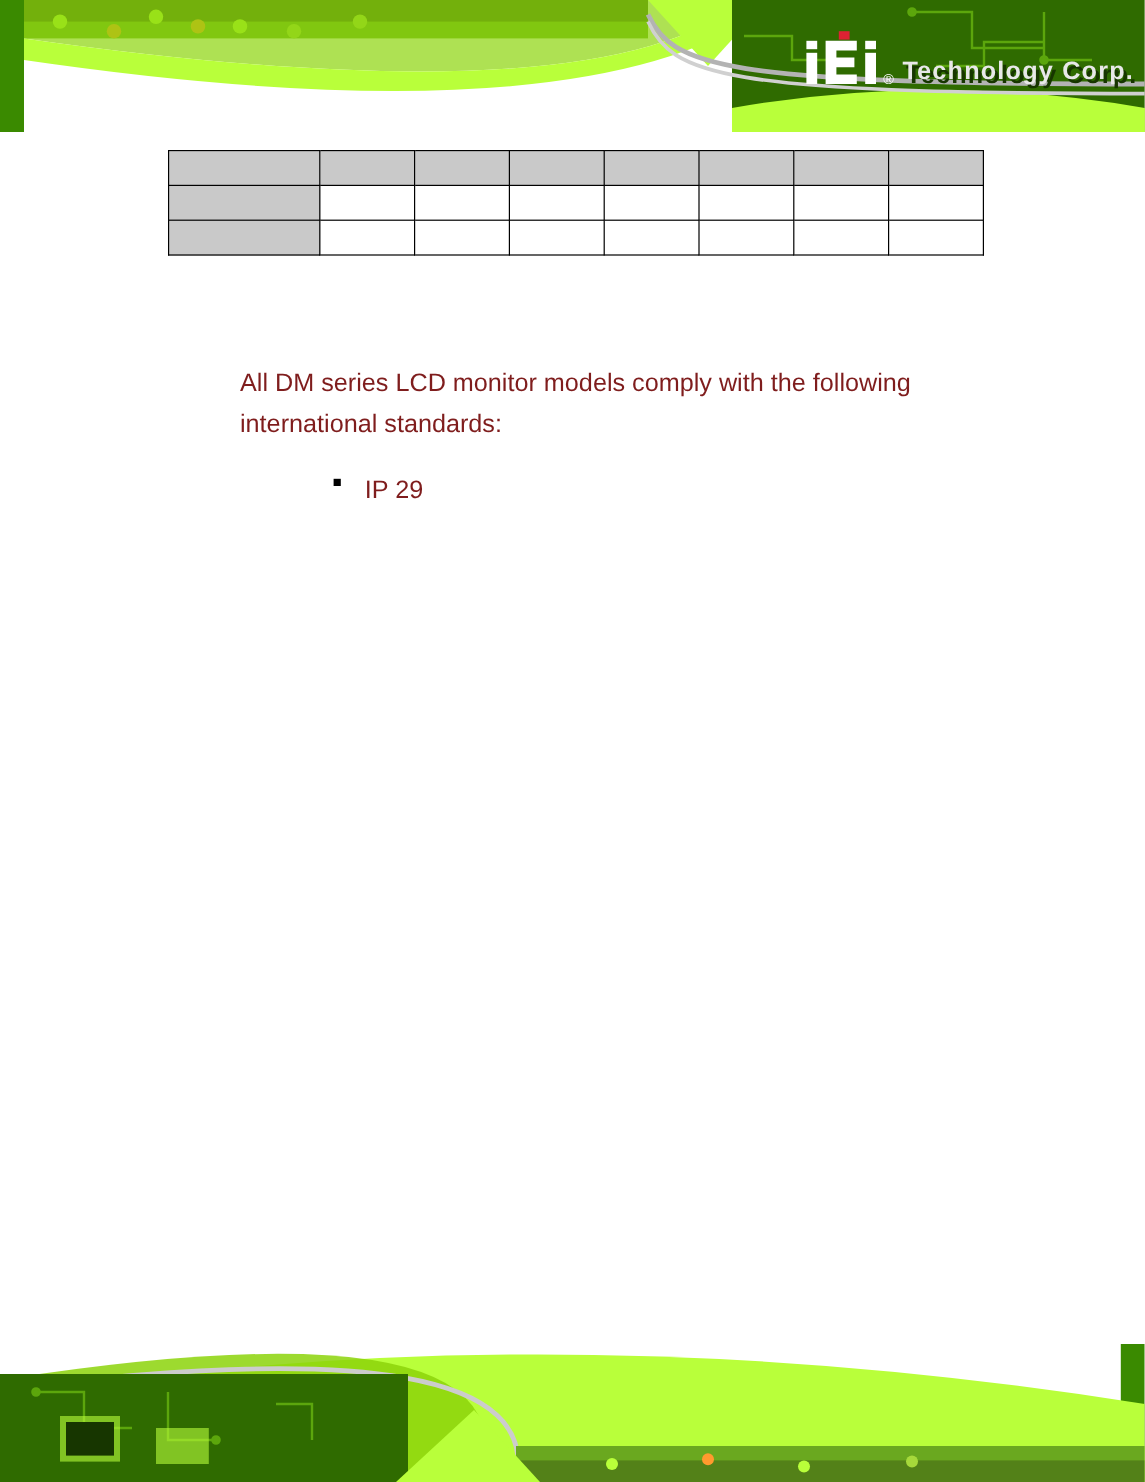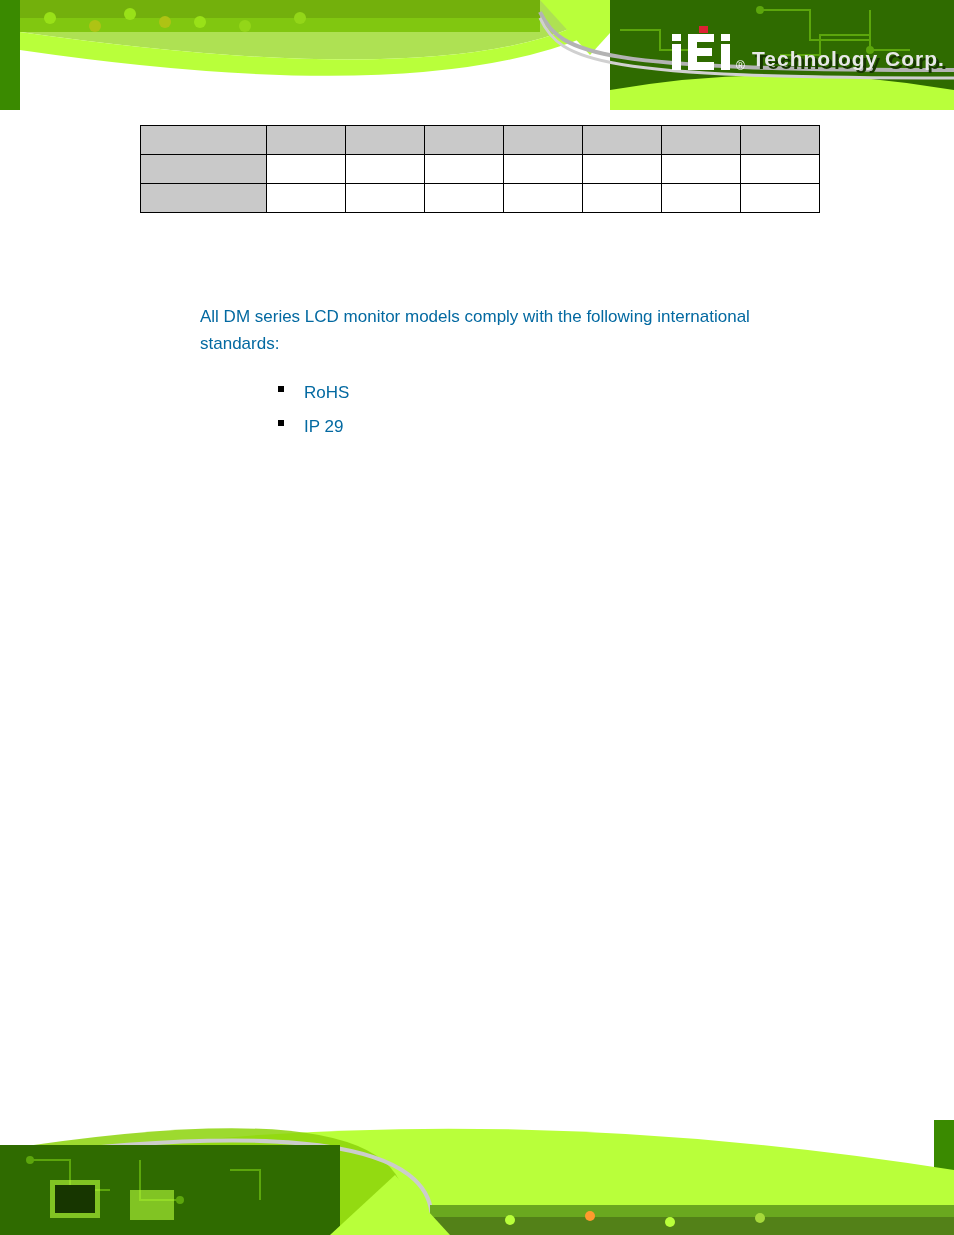--- a/index.html
+++ b/index.html
@@ -50,23 +50,23 @@
     padding: 0;
   }
   table.spec .hdr td { background: #c9c9c9; }
   table.spec .rowlabel { background: #c9c9c9; width: 125px; }
   table.spec td { width: 78px; }
 
   
   .body-text {
     margin-top: 90px;
     margin-left: 60px;
-    font-size: 17px;
+    font-size: 21px;
     line-height: 1.6;
-    color: #0369a1;
+    color: #7f1d1d;
   }
 
   .body-text p { margin: 0 0 22px 0; }
 
   ul.bullets {
     list-style: none;
     padding: 0;
     margin: 0 0 28px 78px;
   }
   ul.bullets li {
@@ -214,19 +214,18 @@
       <td></td>
       <td></td>
     </tr>
   </tbody>
     </table>
 
   <div class="body-text">
     <p>All DM series LCD monitor models comply with the following international standards:</p>
 
     <ul class="bullets">
-      <li>RoHS</li>
       <li>IP 29</li>
     </ul>
 
   </div>
 
 </div>
 
 </body></html>

